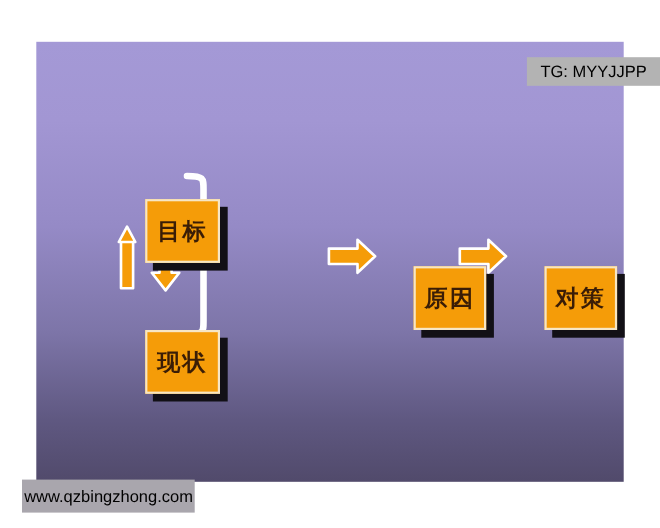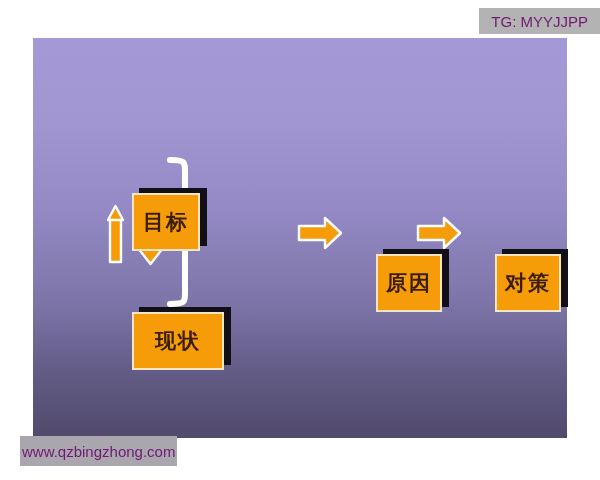--- a/index.html
+++ b/index.html
@@ -15,39 +15,39 @@
     background:linear-gradient(180deg,#a499d6 0%,#a296d3 18%,#958ac6 42%,#7d75a8 66%,#5f5881 86%,#514a6b 100%);
   }
 
   
   .node{position:absolute;}
   .node .shadow{
     position:absolute;left:7px;top:7px;width:100%;height:100%;
     background:#121016;
   }
   .node .face{
-    position:absolute;left:0;top:12px;width:100%;height:100%;
+    position:absolute;left:0;top:0;width:100%;height:100%;
     background:#f59c08;border:2px solid #f7e6c4;box-sizing:border-box;
     display:flex;align-items:center;justify-content:center;
   }
   .node .label{
     color:#3a1d06;font-size:21px;font-weight:700;letter-spacing:2px;
     font-family:"DejaVu Sans","Liberation Sans",sans-serif;line-height:1;
   }
 
   .n-goal   {left:99px; top:143px; width:68px; height:58px;}
-  .n-current{left:99px; top:262px; width:92px; height:58px;}
+  .n-current{left:99px; top:262px; width:68px; height:58px;}
   .n-problem{left:224px;top:204px; width:66px; height:58px;}
   .n-cause  {left:343px;top:204px; width:66px; height:58px;}
   .n-counter{left:462px;top:204px; width:66px; height:58px;}
 
   
   .wm{
-    position:absolute;background:#b3b3b3;color:#701a75;
-    display:flex;align-items:center;
+    position:absolute;background:#b3b3b3;color:#000000;
+    display:flex;align-items:center;margin-top:44px;
   }
   .wm-top{
     right:0;top:8px;height:26px;padding:0 12px;font-size:15px;
   }
   .wm-bottom{
     left:20px;bottom:14px;height:30px;padding:0 2px;font-size:15px;
     background:#a9a6ad;
   }
 </style>
 </head>

